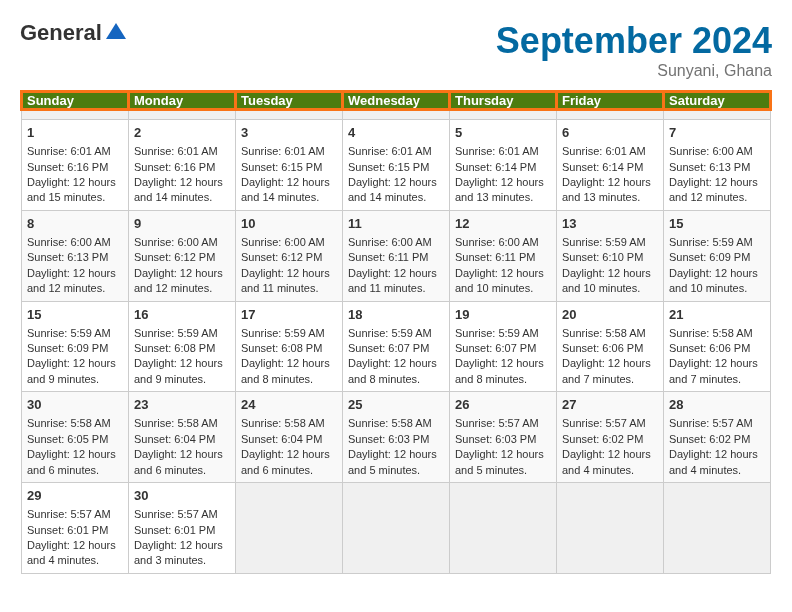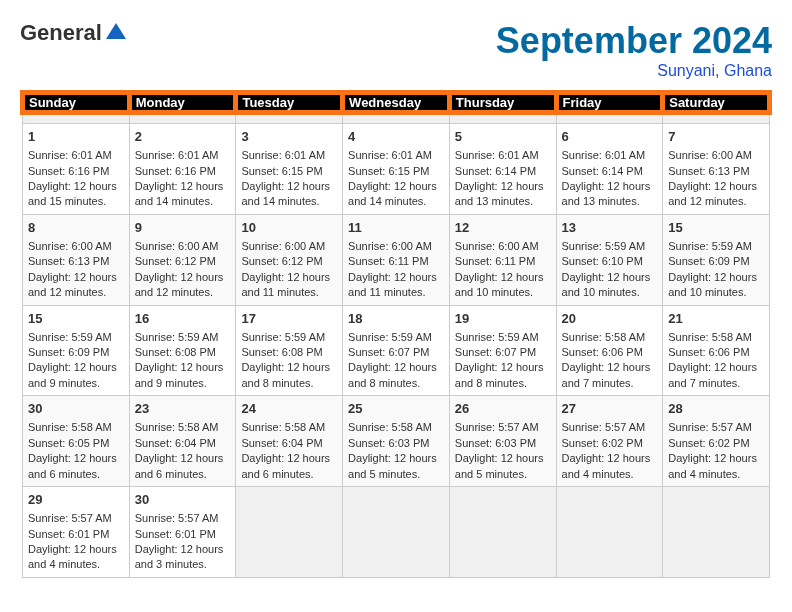--- a/index.html
+++ b/index.html
@@ -23,35 +23,35 @@
     .title-block {
       text-align: right;
     }
     .month-title {
       font-size: 36px;
       font-weight: bold;
       color: #0369a1;
     }
     .location-title {
       font-size: 16px;
-      color: #1d4ed8;
+      color: #737373;
     }
     table {
       width: 100%;
       border-collapse: collapse;
       font-size: 11px;
     }
     thead tr th {
-      background-color: #000000;
+      background-color: #4d7c0f;
       color: white;
       padding: 0 4px;
       text-align: left;
       font-size: 13px;
       font-weight: bold;
-      border: 5px solid #f97316;
+      border: 3px solid #f97316;
     }
     tbody tr td {
       vertical-align: top;
       padding: 4px 5px;
       border: 1px solid #ccc;
       width: calc(100% / 7);
       min-height: 80px;
       background: #fff;
       color: #333;
       line-height: 1.4;

